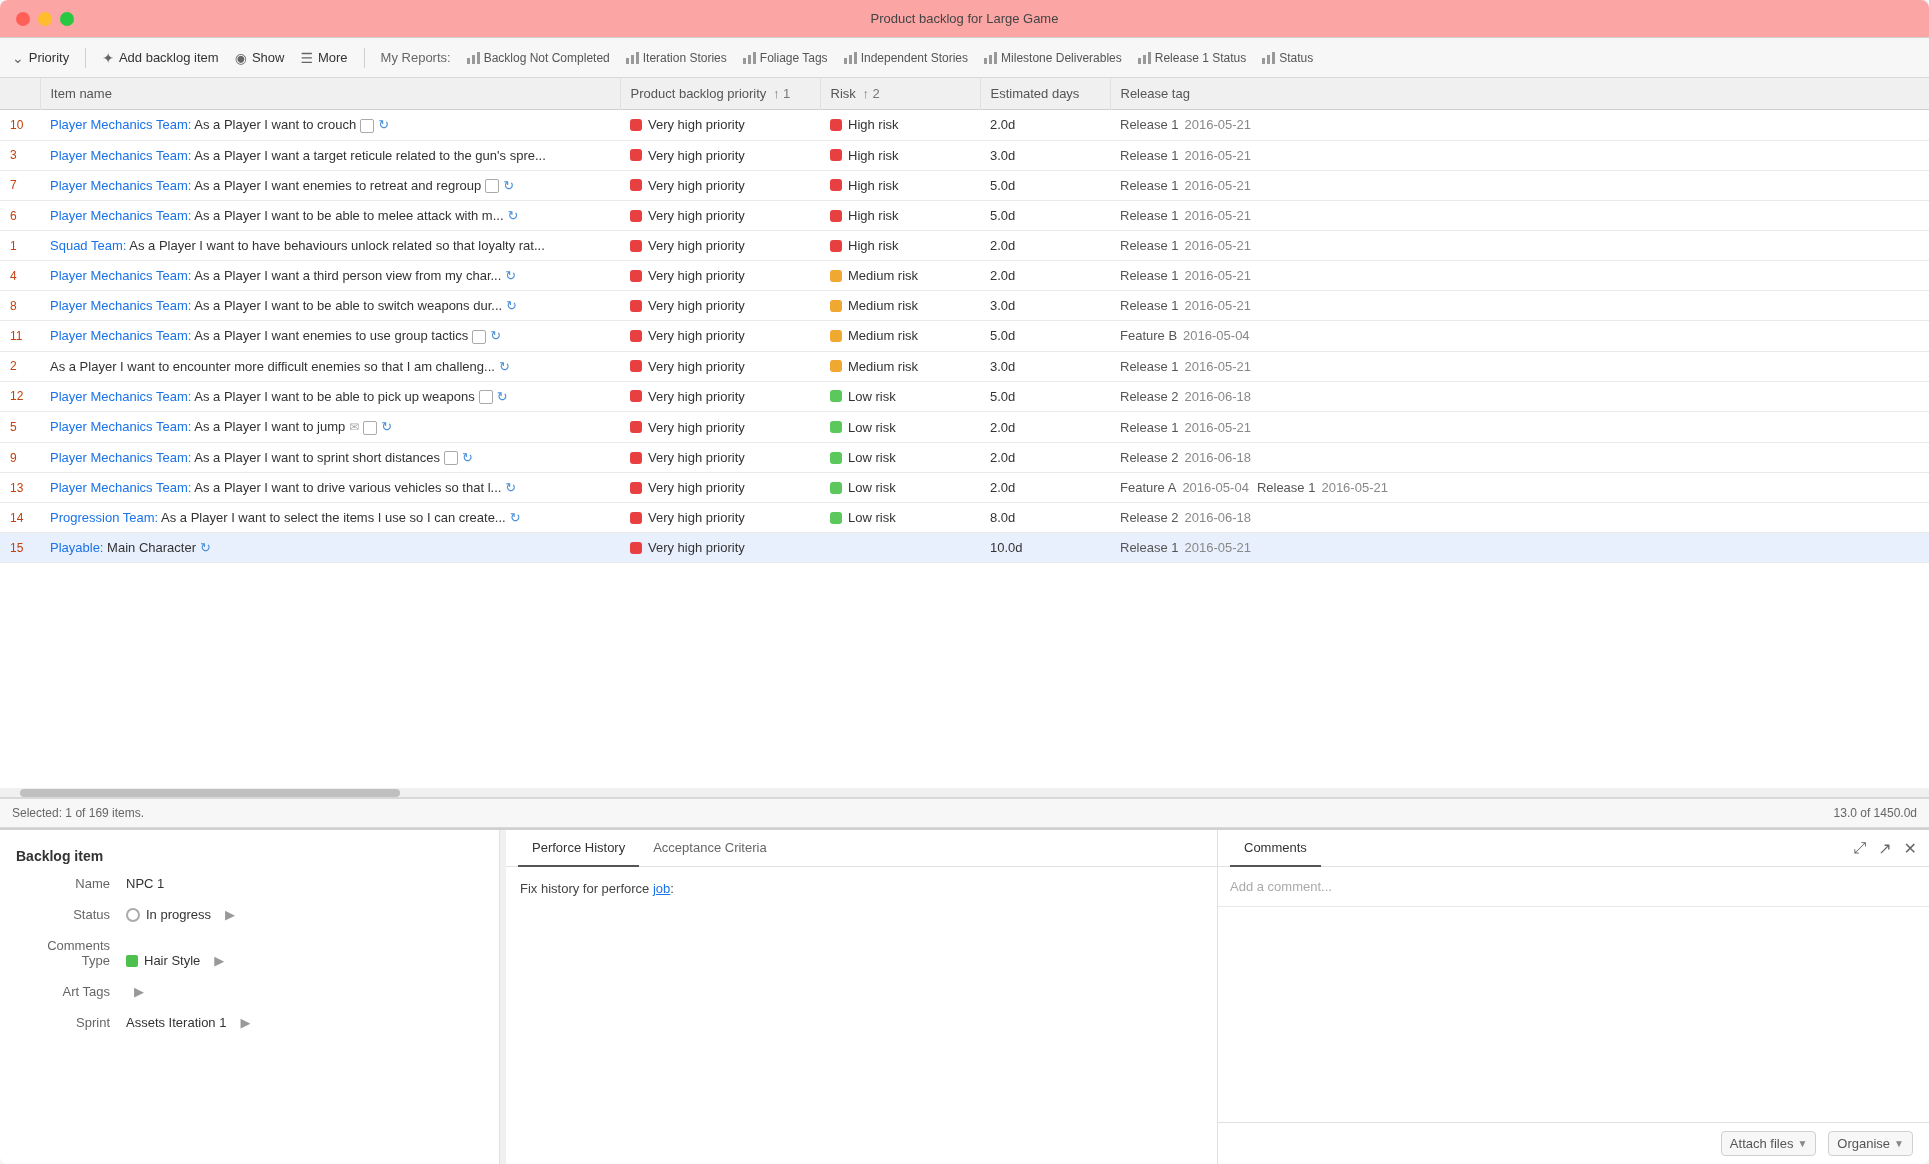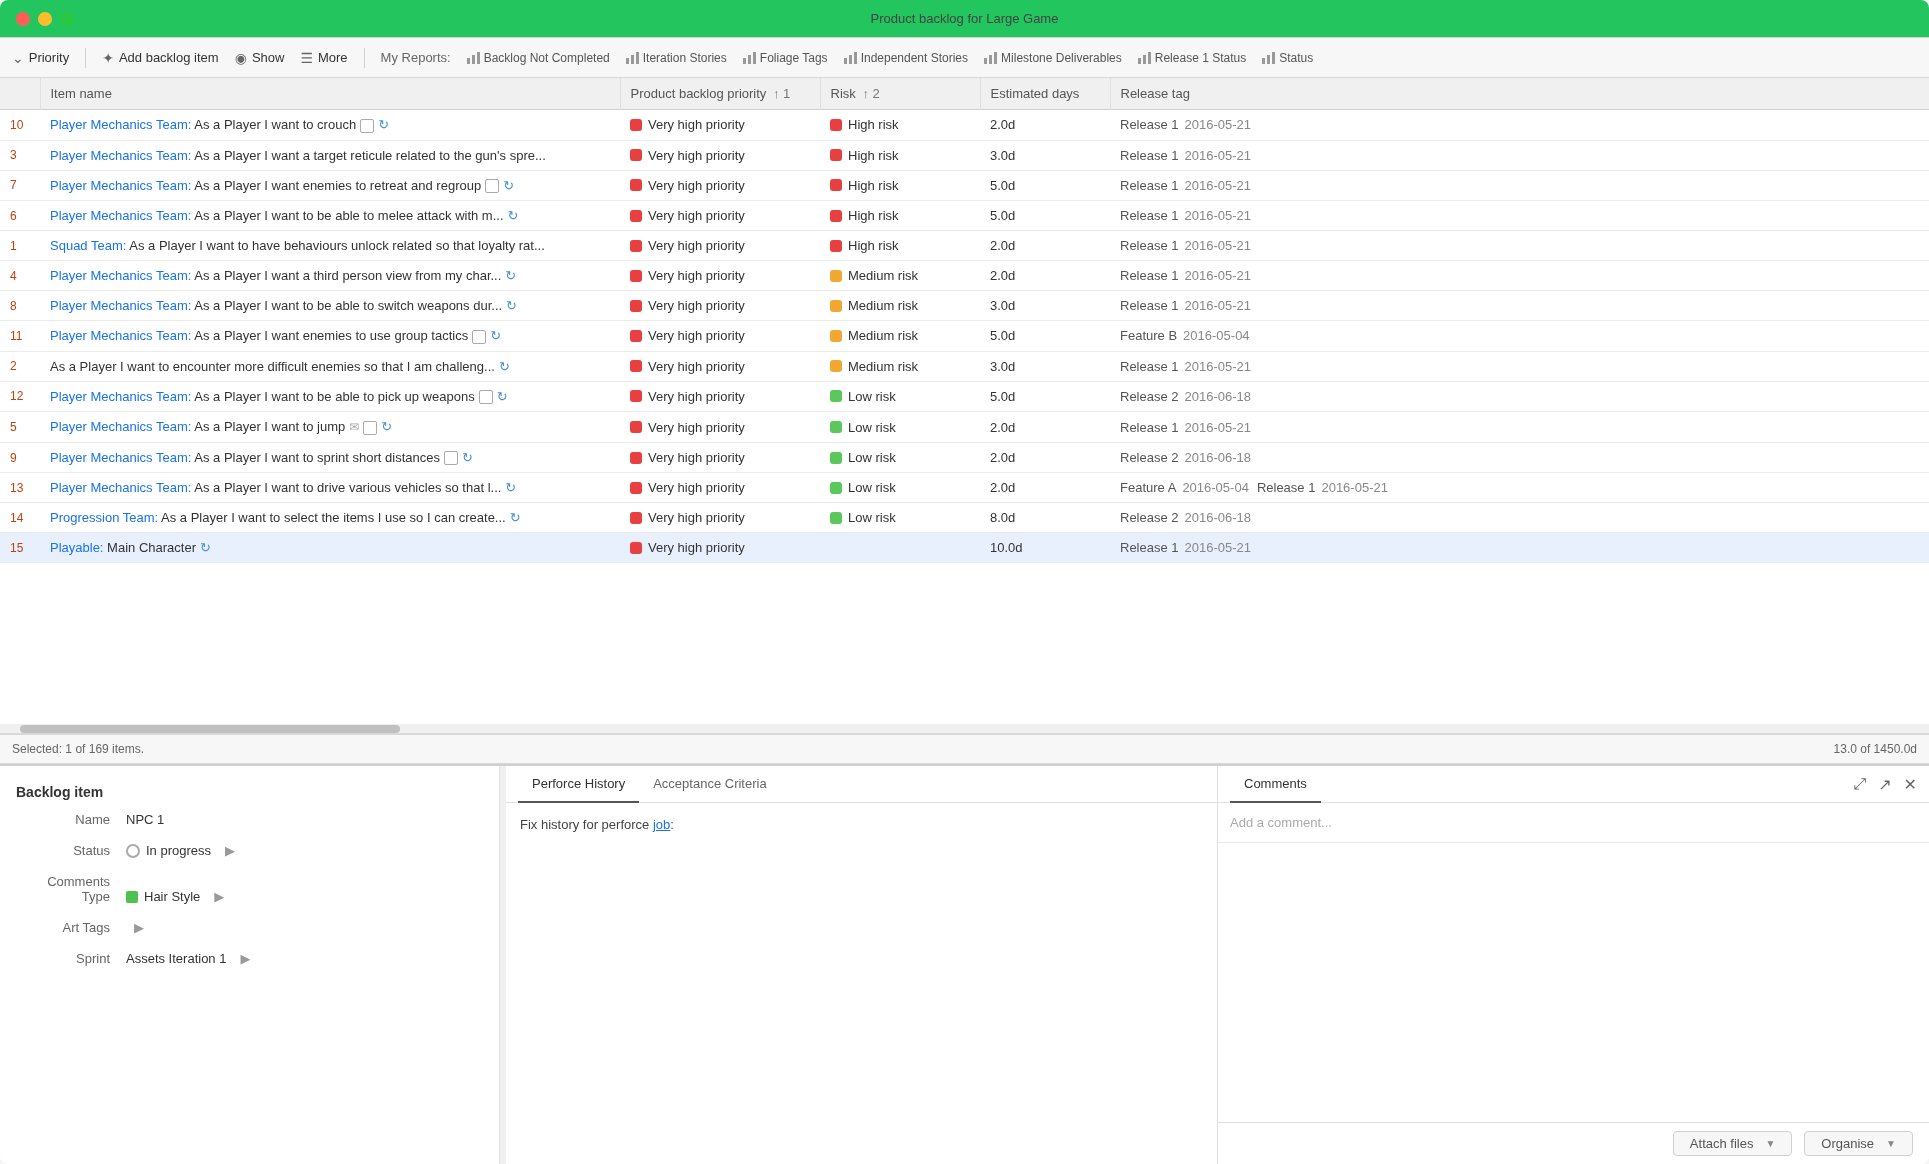--- a/index.html
+++ b/index.html
@@ -19,21 +19,21 @@
       height: 1164px;
       background: #fff;
       border-radius: 8px;
       overflow: hidden;
       display: flex;
       flex-direction: column;
     }
 
     .titlebar {
       height: 38px;
-      background: #22c55e;
+      background: #fca5a5;
       display: flex;
       align-items: center;
       padding: 0 16px;
       border-bottom: 1px solid #d0d0d0;
       position: relative;
       flex-shrink: 0;
     }
 
     .window-controls {
       display: flex;
@@ -289,21 +289,21 @@
       left: 20px;
       width: 380px;
       height: 8px;
       top: 1px;
       background: #c0c0c0;
       border-radius: 4px;
     }
 
     
     .bottom-panel {
-      height: 400px;
+      height: 336px;
       background: #fff;
       border-top: 2px solid #d0d0d0;
       display: flex;
       flex-direction: column;
       flex-shrink: 0;
     }
 
     .bottom-panel-header {
       display: flex;
       align-items: center;
@@ -485,25 +485,25 @@
       align-items: center;
       justify-content: flex-end;
       padding: 8px 16px;
       border-top: 1px solid #e0e0e0;
       gap: 12px;
     }
 
     .action-btn {
       display: flex;
       align-items: center;
-      gap: 12px;
+      gap: 4px;
       font-size: 13px;
       color: #555;
       cursor: pointer;
-      padding: 4px 16px;
+      padding: 4px 8px;
       border: 1px solid #d0d0d0;
       border-radius: 4px;
       background: #f7f7f7;
     }
 
     .action-btn .arrow-down {
       font-size: 10px;
       color: #888;
     }
 

